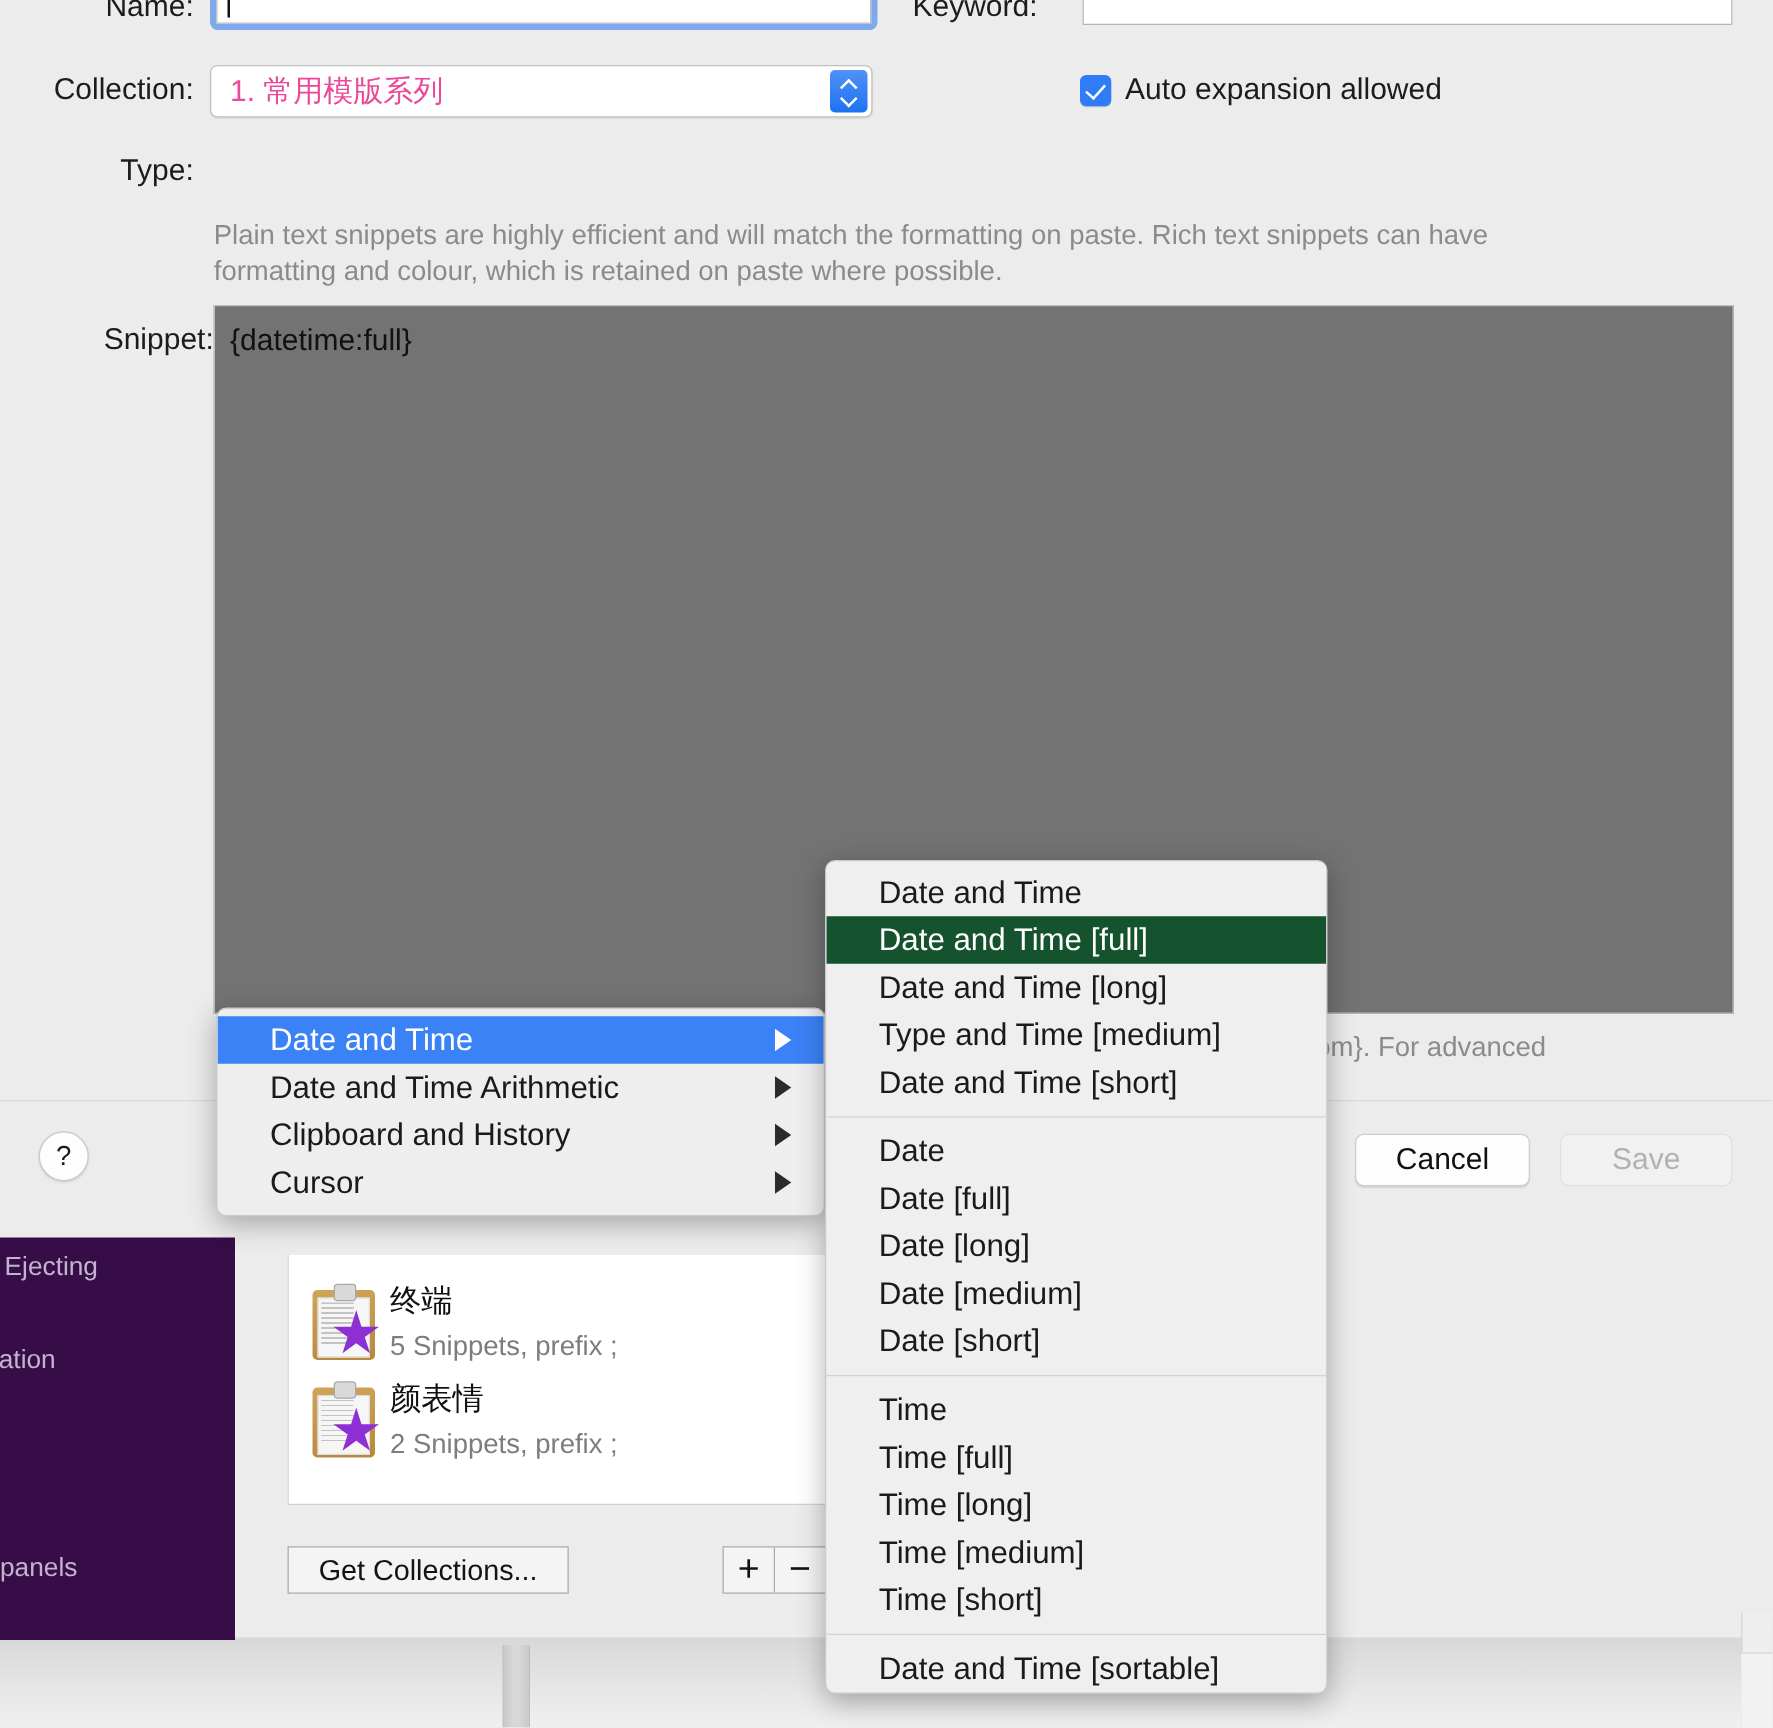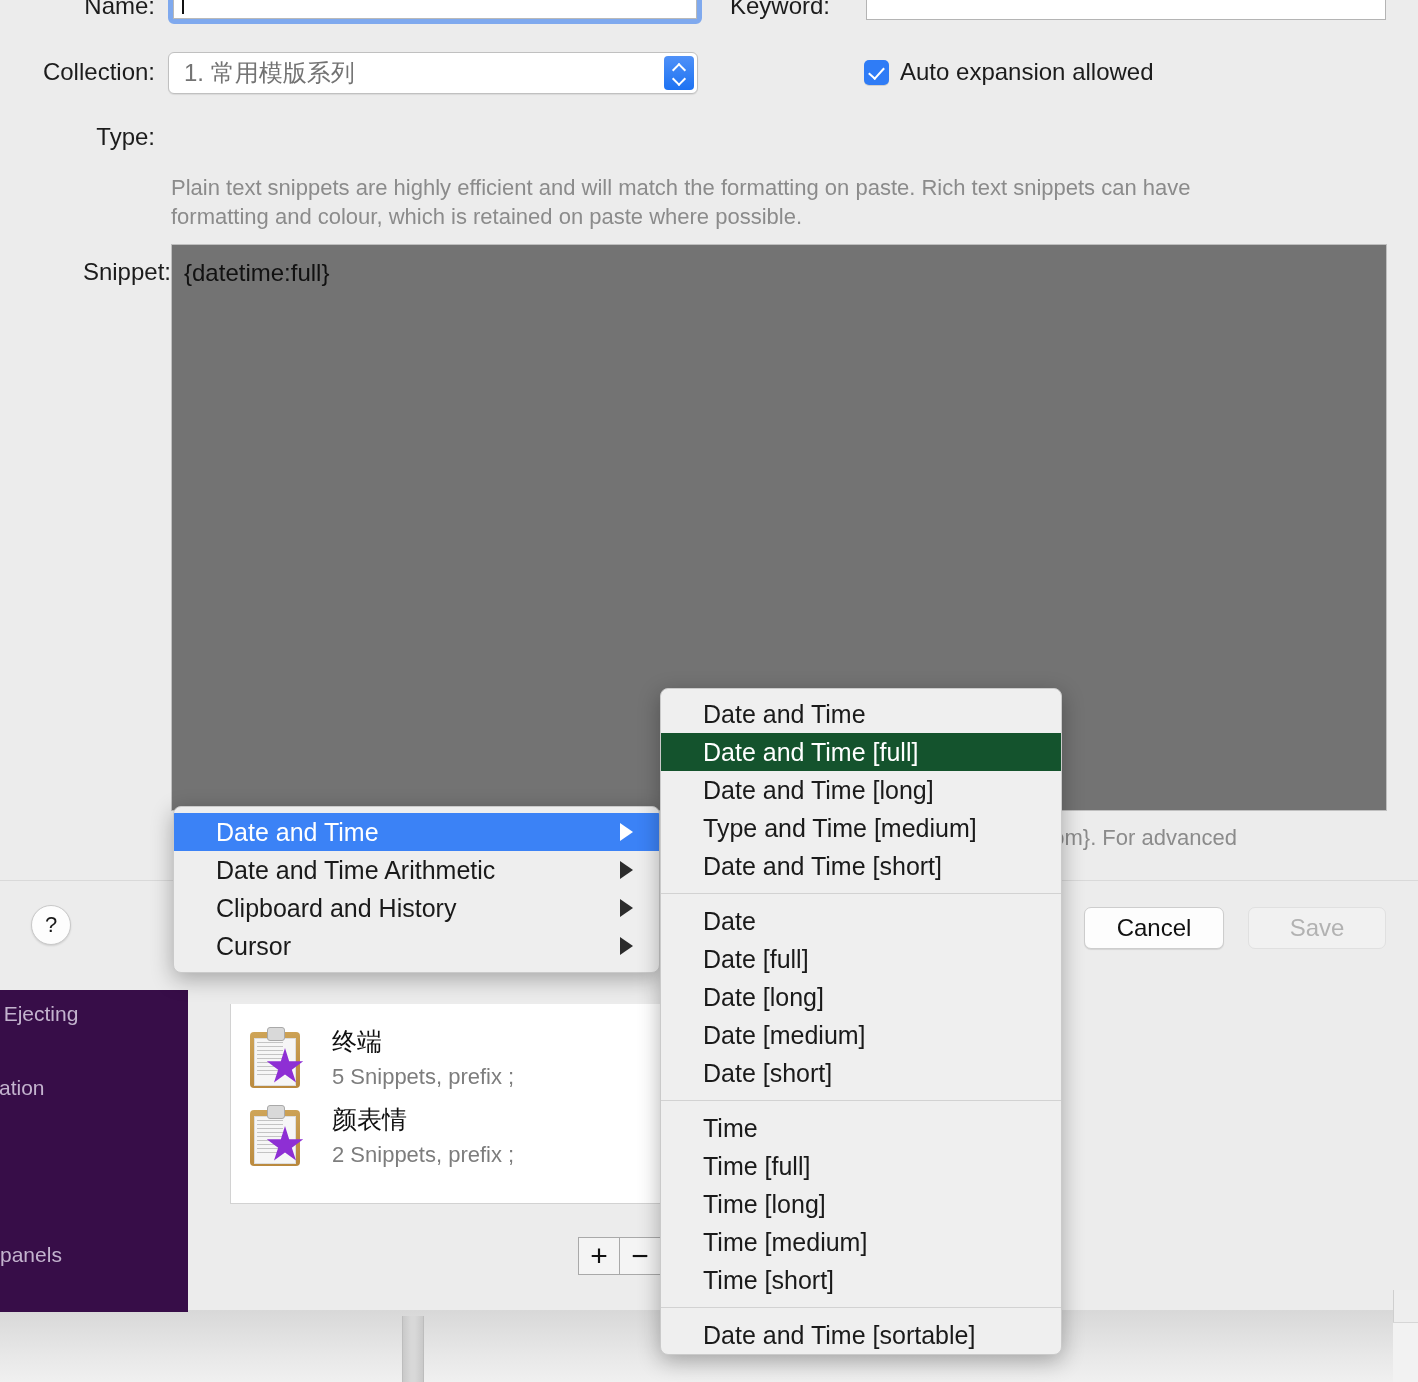--- a/index.html
+++ b/index.html
@@ -131,21 +131,21 @@
   .popup {
     position: absolute;
     background: #fff;
     border: 1px solid #c0c0c0;
     border-radius: 6px;
     box-sizing: border-box;
     box-shadow: 0 1px 1px rgba(0,0,0,.08);
     display: flex; align-items: center;
   }
   .popup .ptext {
-    font-size: 24px; color: #737373; padding-left: 15px;
+    font-size: 24px; color: #ec4899; padding-left: 15px;
     white-space: nowrap; overflow: hidden;
   }
   .stepper {
     position: absolute; right: 3px; top: 3px; bottom: 3px;
     width: 30px;
     background: linear-gradient(180deg,#4f91f8,#1d72f2);
     border-radius: 4px;
     display: flex; flex-direction: column;
     align-items: center; justify-content: center; gap: 3px;
   }
@@ -227,21 +227,21 @@
     background: #ececec;
   }
   .collections-list {
     position: absolute; left: 42px; top: 28px;
     width: 640px; height: 200px;
     background: #ffffff;
     border: 1px solid #d2d2d2;
     border-top: none;
     box-sizing: border-box;
   }
-  .coll-item { position: absolute; display: flex; gap: 28px; align-items: flex-start; }
+  .coll-item { position: absolute; display: flex; gap: 8px; align-items: flex-start; }
   .coll-item.one { left: 17px; top: 22px; }
   .coll-item.two { left: 17px; top: 100px; }
   .coll-icon {
     width: 56px; height: 62px; position: relative; flex: 0 0 auto;
   }
   .clipboard-back {
     position: absolute; left: 2px; top: 6px; width: 50px; height: 56px;
     background: linear-gradient(170deg,#cfa558,#b8873c);
     border-radius: 4px;
   }
@@ -384,20 +384,21 @@
         </div>
         <div class="coll-meta">
           <div class="coll-title">颜表情</div>
           <div class="coll-sub">2 Snippets, prefix ;</div>
         </div>
       </div>
 
     </div>
   </div>
 
+  <div class="get-collections">Get Collections...</div>
   <div class="plusminus">
     <div class="pm-btn">+</div>
     <div class="pm-btn">−</div>
   </div>
 
   <div class="sheet">
 
     <div class="lbl lbl-name">Name:</div>
     <div class="field-name-wrap">
       <div class="field-name">

